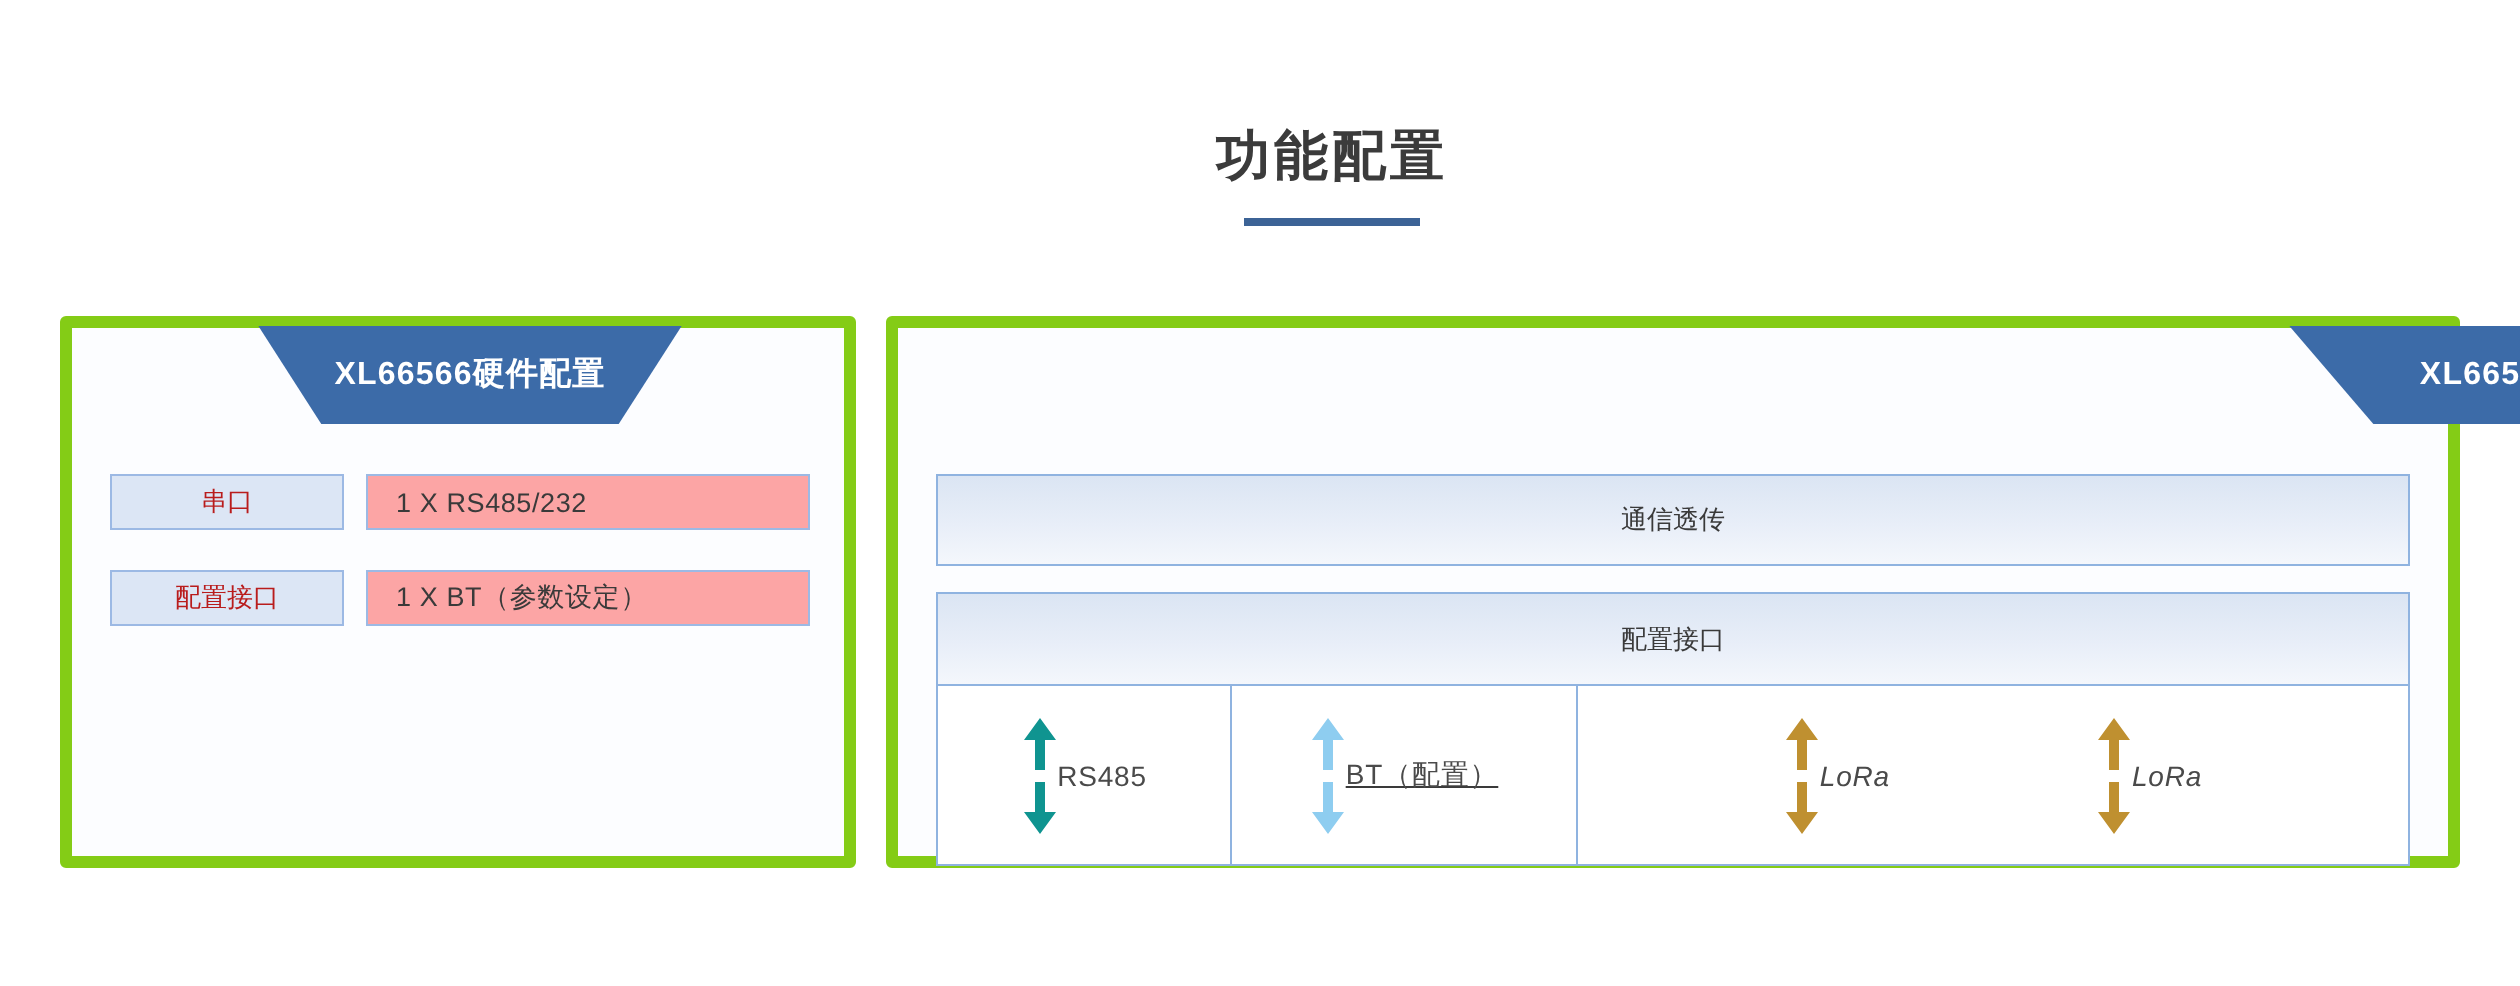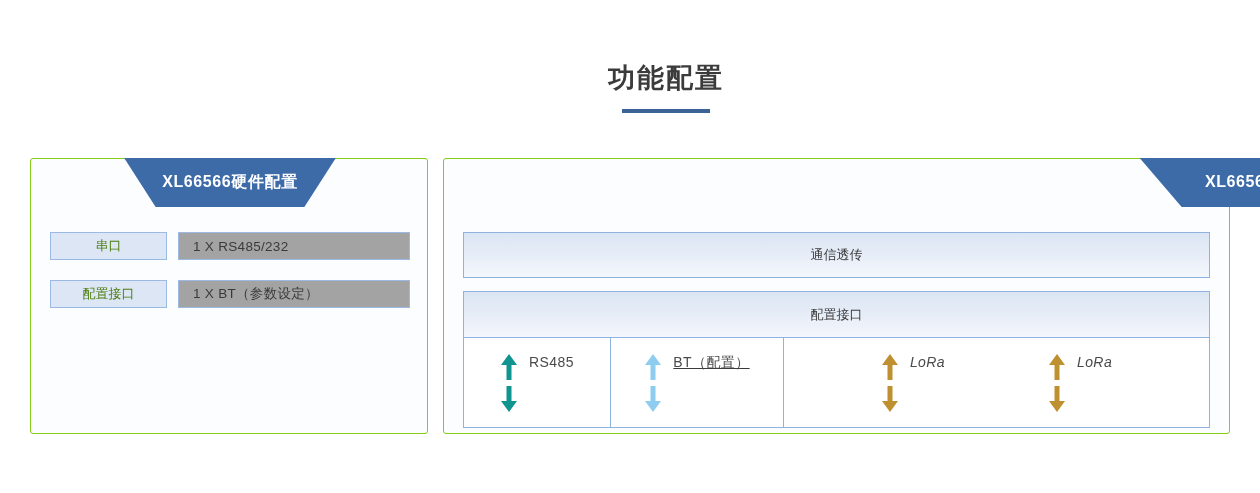--- a/index.html
+++ b/index.html
@@ -38,21 +38,21 @@
     background: #3c6396;
     margin: 15px auto 0 auto;
   }
 
   
   .panel {
     position: absolute;
     top: 158px;
     height: 276px;
     box-sizing: border-box;
-    border: 1px solid #84cc16;
+    border: 6px solid #84cc16;
     border-radius: 3px;
     background: #fcfdff;
   }
   .panel-left  { left: 30px;  width: 398px; }
   .panel-right { left: 443px; width: 787px; }
 
   
   .banner {
     position: absolute;
     top: -1px;
@@ -86,27 +86,27 @@
   }
   .spec-label {
     width: 117px;
     box-sizing: border-box;
     background: #dce6f5;
     border: 1px solid #9cb9e4;
     display: flex;
     align-items: center;
     justify-content: center;
     font-size: 13px;
-    color: #4d7c0f;
+    color: #b91c1c;
   }
   .spec-value {
     flex: 1;
     margin-left: 11px;
     box-sizing: border-box;
-    background: #a3a3a3;
+    background: #fca5a5;
     border: 1px solid #9cb9e4;
     display: flex;
     align-items: center;
     padding-left: 14px;
     font-size: 13.5px;
     color: #3a3a3a;
     letter-spacing: 0.3px;
   }
 
   
@@ -144,22 +144,21 @@
     justify-content: center;
     border-right: 1px solid #8fb3e0;
   }
   .iface-cell:last-child { border-right: none; font-style: italic; }
   .cell-rs485 { width: 147px; }
   .cell-bt    { width: 173px; text-decoration: underline; }
   .cell-lora  { flex: 1; gap: 103px; }
 
   .port {
     display: flex;
-    align-items: flex-start;
-    gap: 11px;
+    align-items: center;
   }
   .port-label {
     font-size: 14px;
     color: #4a4a4a;
     letter-spacing: 0.4px;
     white-space: nowrap;
   }
   .arrow-svg { display: block; }
 </style>
 </head>

